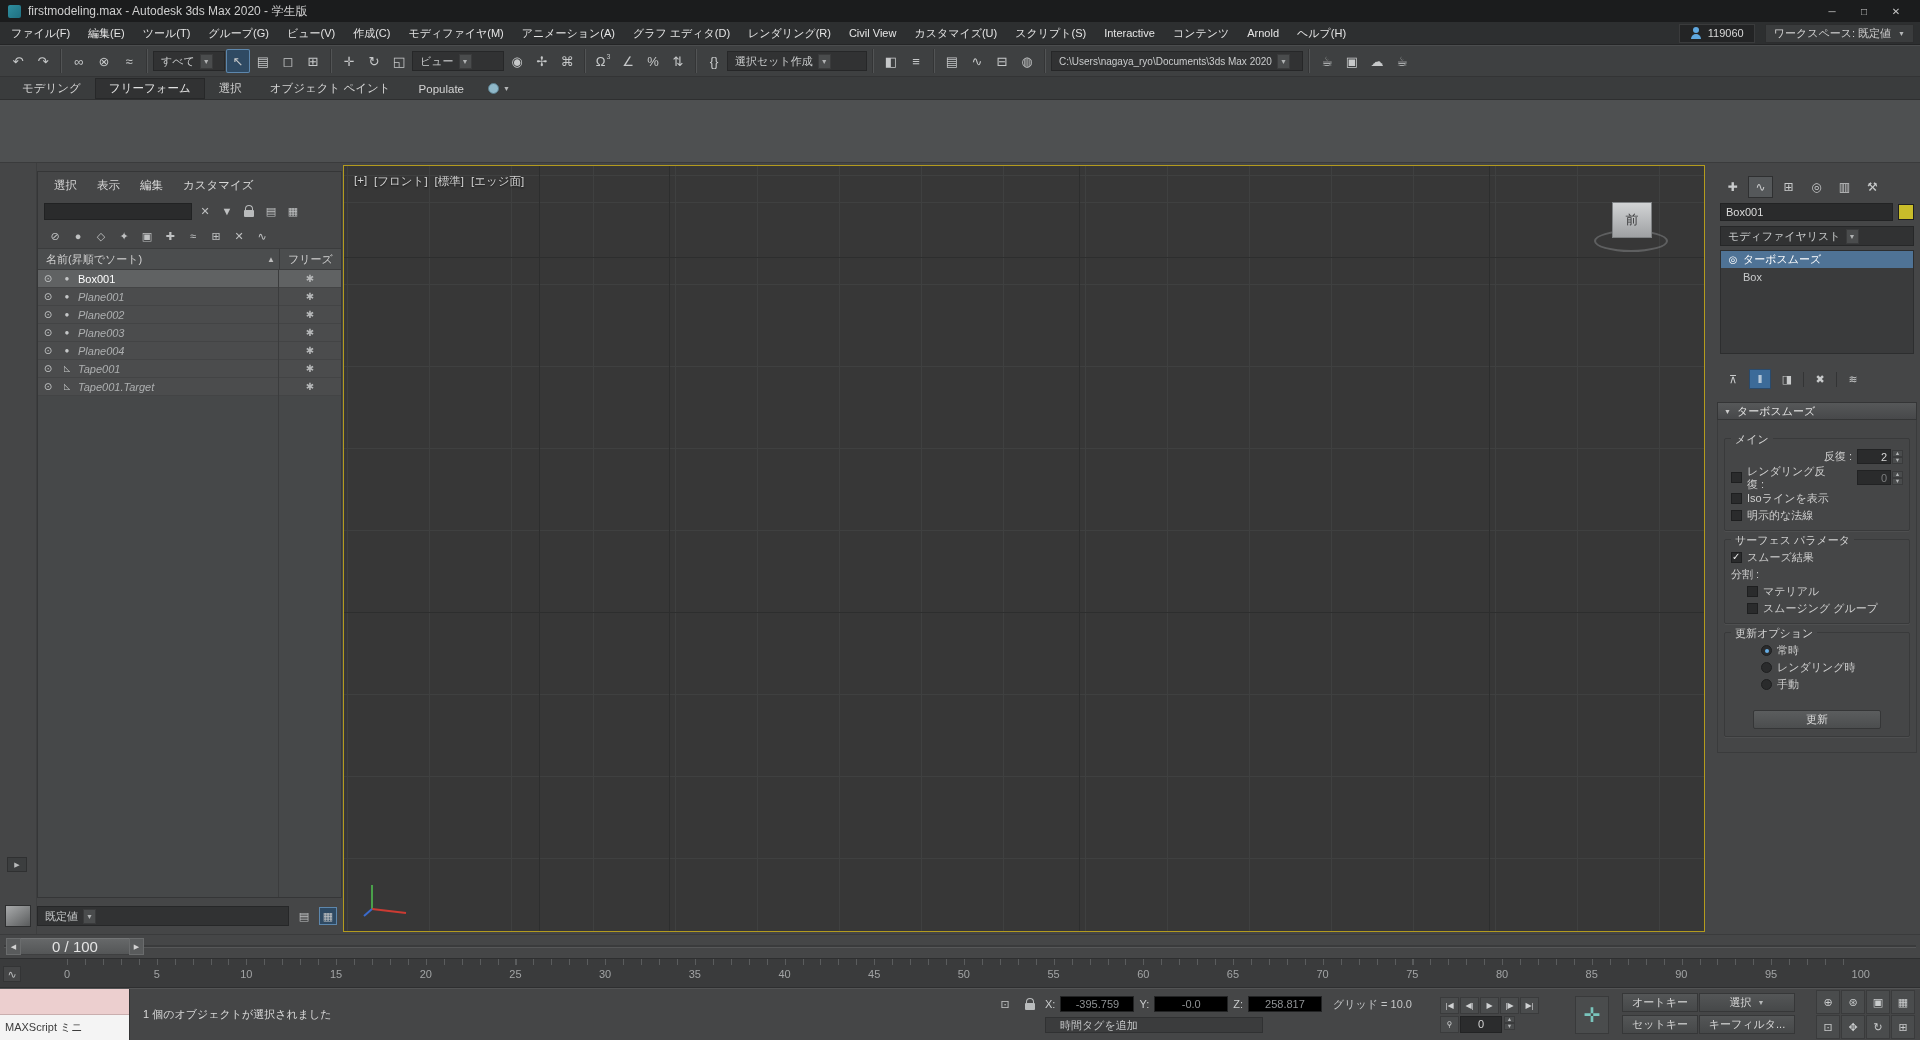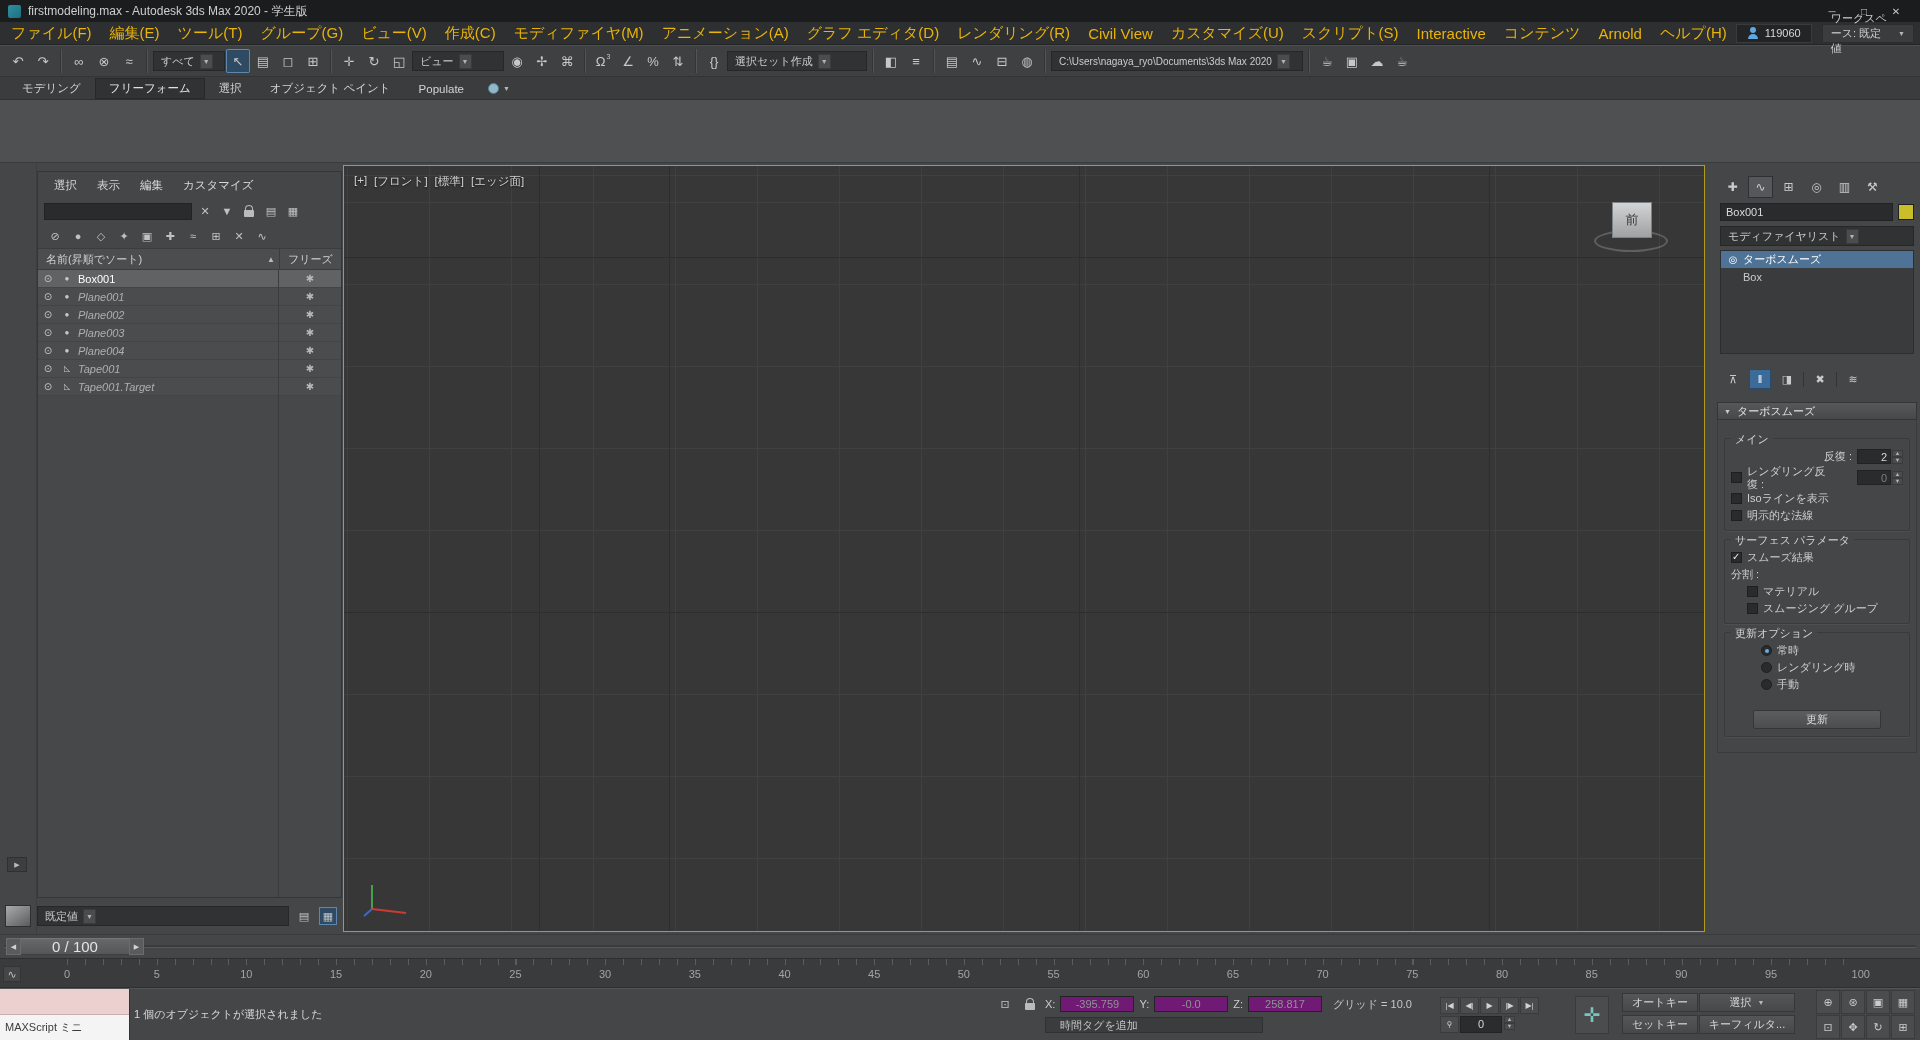--- a/index.html
+++ b/index.html
@@ -11,21 +11,21 @@
   
   .titlebar{height:22px;background:#1b1c1d;display:flex;align-items:center;padding:0 8px;gap:7px;color:#cfcfcf}
   .logo{width:13px;height:13px;background:linear-gradient(135deg,#2f8fa0,#1f6f80);border-radius:2px;flex:none}
   .title-text{font-size:12px}
   .win-controls{margin-left:auto;display:flex}
   .win-btn{width:32px;height:22px;display:flex;align-items:center;justify-content:center;font-size:10px;color:#c8c8c8}
 
   
   .menubar{height:23px;background:#2d2f30;border-bottom:1px solid #242526;display:flex;align-items:center;padding-left:2px}
   .menu-items{display:flex;height:100%}
-  .menu-item{padding:0 9px;display:flex;align-items:center;font-size:15px;color:#eab308;white-space:nowrap}
+  .menu-item{padding:0 9px;display:flex;align-items:center;font-size:11px;color:#e5e5e5;white-space:nowrap}
   .menu-right{margin-left:auto;display:flex;align-items:center;gap:10px;padding-right:6px}
   .user-box{background:#232425;border:1px solid #3a3b3c;height:19px;display:flex;align-items:center;gap:6px;padding:0 10px;font-size:11px;color:#d8d8d8}
   .person-icon{width:12px;height:12px;position:relative;flex:none}
   .person-icon::before{content:"";position:absolute;top:0;left:3px;width:6px;height:6px;border-radius:50%;background:#5fa8e0}
   .person-icon::after{content:"";position:absolute;bottom:0;left:1px;width:10px;height:5px;border-radius:5px 5px 0 0;background:#5fa8e0}
   .workspace-box{background:#3a3c3d;border:1px solid #2c2d2e;height:19px;display:flex;align-items:center;gap:7px;padding:0 8px;font-size:11px;color:#d2d2d2}
   .dd-arrow{font-size:7px;color:#b5b7b8}
 
   
   .toolbar{height:32px;background:#3e4041;border-top:1px solid #4b4d4e;border-bottom:1px solid #333435;display:flex;align-items:center;padding:0 6px;gap:1px}
@@ -146,28 +146,28 @@
   .tb-curve-btn{position:absolute;left:3px;top:7px;width:18px;height:16px;color:#b9bbbc;font-size:11px;background:#454647;border:1px solid #333435;display:flex;align-items:center;justify-content:center}
   .tb-ticks{position:absolute;left:67px;top:0;width:1794px;height:6px;background:repeating-linear-gradient(90deg,#5a5c5d 0 1px,transparent 1px 17.94px)}
   .tb-nums{position:absolute;left:49px;top:9px;width:1830px;display:flex;justify-content:space-between}
   .tick{width:36px;text-align:center;font-size:11px;color:#a2a4a5}
 
   
   .statusbar{position:absolute;top:988px;left:0;width:1920px;height:52px;background:#454647;border-top:1px solid #535455;display:flex;align-items:stretch}
   .mx{width:130px;display:flex;flex-direction:column;border-right:1px solid #333435;flex:none}
   .mx-pink{flex:1;background:#eccfcf;border-bottom:1px solid #c9aeae}
   .mx-white{flex:1;background:#f4f4f4;color:#3c3c3c;font-size:11px;display:flex;align-items:center;padding-left:5px}
-  .sb-msgs{width:865px;display:flex;flex-direction:column;justify-content:center;gap:4px;padding-left:4px;flex:none}
+  .sb-msgs{width:865px;display:flex;flex-direction:column;justify-content:center;gap:4px;padding-left:13px;flex:none}
   .sb-line1{font-size:11px;color:#dadada}
   .sb-line2{font-size:11px;color:#c2c2c2}
   .sb-coords{width:430px;display:flex;flex-direction:column;justify-content:center;gap:3px;flex:none}
   .sb-crow{display:flex;align-items:center;gap:5px;height:18px}
   .sb-ticon{width:20px;height:18px;display:flex;align-items:center;justify-content:center;color:#c3c5c6;font-size:11px;flex:none}
   .coord-label{font-size:11px;color:#cacccd}
-  .coord-field{width:74px;height:16px;background:#701a75;border:1px solid #222324;color:#8f9294;font-size:11px;display:flex;align-items:center;justify-content:center}
+  .coord-field{width:74px;height:16px;background:#000000;border:1px solid #222324;color:#8f9294;font-size:11px;display:flex;align-items:center;justify-content:center}
   .grid-label{font-size:11px;color:#c6c8c9;margin-left:6px;white-space:nowrap}
   .time-tag{width:218px;height:16px;background:#3b3c3d;border:1px solid #303132;color:#c3c5c6;font-size:11px;display:flex;align-items:center;padding:0 14px;margin-left:50px}
   .sb-playback{width:102px;display:flex;flex-direction:column;justify-content:center;gap:2px;margin-left:15px;flex:none}
   .pb-row{display:flex;gap:1px}
   .pb-btn{width:19px;height:17px;background:#4a4c4d;border:1px solid #3a3b3c;color:#d0d2d3;font-size:8px;display:flex;align-items:center;justify-content:center;flex:none;white-space:nowrap}
   .frame-field{width:42px;height:17px;background:#2b2c2d;border:1px solid #222324;color:#d4d4d4;font-size:11px;display:flex;align-items:center;justify-content:center}
   .sb-setkeys{width:40px;margin-left:30px;display:flex;align-items:center;justify-content:center;flex:none}
   .setkeys-btn{width:34px;height:38px;background:#4a4c4d;border:1px solid #393a3b;color:#79c4bc;font-size:20px;display:flex;align-items:center;justify-content:center}
   .sb-keys{width:176px;margin-left:10px;display:grid;grid-template-columns:76px 96px;grid-auto-rows:21px;gap:1px;align-content:center;flex:none}
   .key-btn{height:19px;background:linear-gradient(#545657,#464849);border:1px solid #363738;color:#d8d8d8;font-size:11px;display:flex;align-items:center;justify-content:center;gap:6px;white-space:nowrap}

